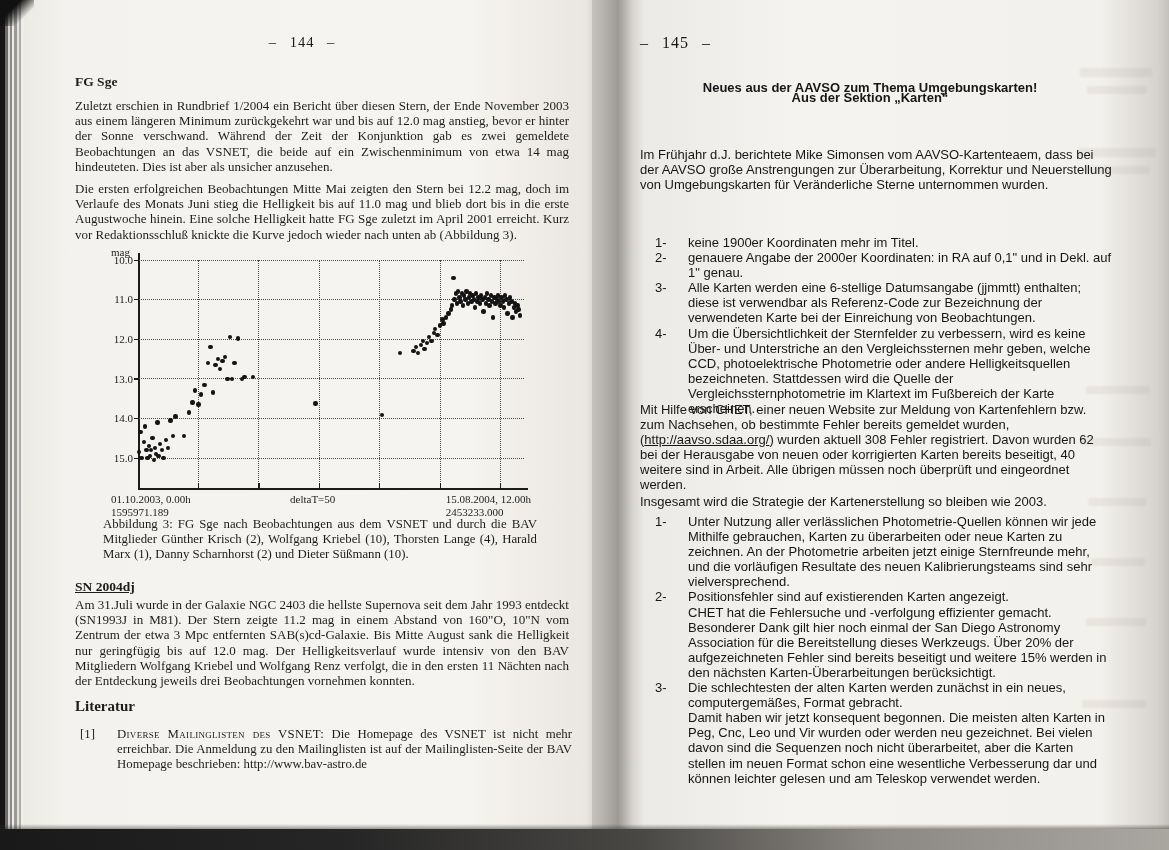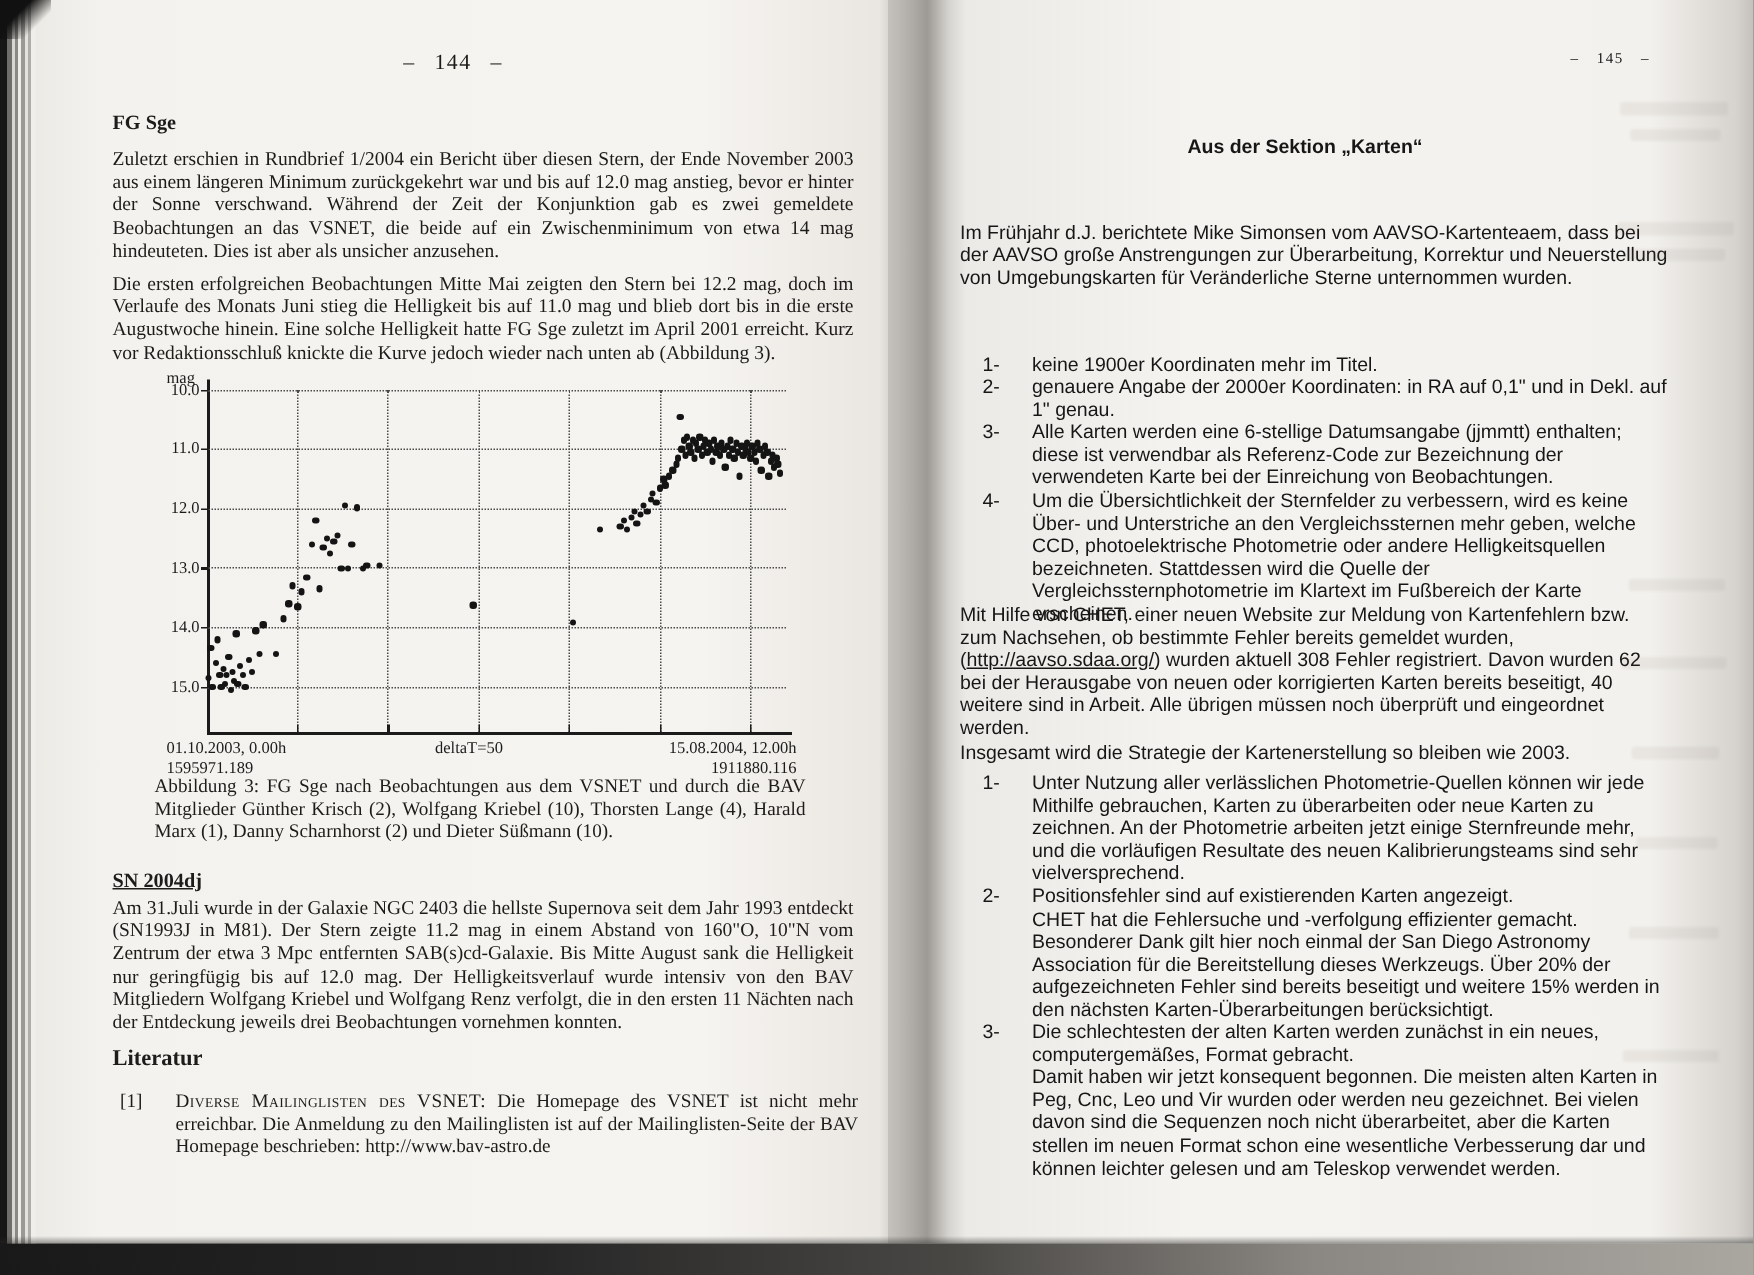--- a/index.html
+++ b/index.html
@@ -47,25 +47,25 @@
   #chart #mag-label{position:absolute;left:16px;top:0;font-size:11px;}
   .gl-h{position:absolute;left:43px;width:386px;height:0;border-top:1.2px dotted #4a4a4a;}
   .gl-v{position:absolute;top:14px;height:228px;width:0;border-left:1.2px dotted #4a4a4a;}
   #yaxis{position:absolute;left:43px;top:7px;width:1.6px;height:235px;background:#1b1b1b;}
   #xaxis{position:absolute;left:43px;top:242px;width:390px;height:1.8px;background:#1b1b1b;}
   .tick-y{position:absolute;left:39px;width:5px;height:1.3px;background:#1b1b1b;}
   .tick-x{position:absolute;top:237px;width:1.3px;height:6px;background:#1b1b1b;}
   .dot{position:absolute;width:4.4px;height:4.4px;border-radius:50%;background:#141414;}
   #xlab-left{position:absolute;left:16px;top:247px;font-size:11px;line-height:12.5px;}
   #xlab-mid{position:absolute;left:195px;top:247px;font-size:11px;}
-  #xlab-right{position:absolute;right:22px;top:247px;font-size:11px;line-height:12.5px;text-align:right;}
+  #xlab-right{position:absolute;right:22px;top:247px;font-size:11px;line-height:12.5px;text-align:left;}
   
   #page-right{font-family:"Liberation Sans",sans-serif;color:#161616;}
-  #page-right .pageno{position:absolute;top:34px;left:48px;width:460px;text-align:right;
-    font-family:"Liberation Serif",serif;font-size:10px;letter-spacing:1px;word-spacing:8px;}
+  #page-right .pageno{position:absolute;top:34px;left:48px;width:460px;text-align:left;
+    font-family:"Liberation Serif",serif;font-size:16px;letter-spacing:1px;word-spacing:8px;}
   .rp-title{position:absolute;left:48px;width:460px;text-align:center;font-weight:bold;
     font-size:13px;}
   #rp-author{position:absolute;left:48px;width:460px;text-align:center;font-size:13px;}
   .rp-p{position:absolute;left:48px;width:472px;font-size:13px;line-height:15.1px;}
   .rp-list{position:absolute;left:63px;width:457px;font-size:13px;line-height:15.1px;}
   .rp-item{display:flex;}
   .rp-item .num{width:33px;flex:none;}
   .rp-item .itxt{flex:1;white-space:pre-line;}
   .rp-url{text-decoration:underline;}
   
@@ -244,40 +244,41 @@
           <div class="dot" style="left: 421.363px; top: 61.3px;"></div>
           <div class="dot" style="left: 422.572px; top: 67.24px;"></div>
         </div>
       <div id="xlab-left">
         <div>01.10.2003,  0.00h</div>
         <div>1595971.189</div>
       </div>
       <div id="xlab-mid">deltaT=50</div>
       <div id="xlab-right">
         <div>15.08.2004, 12.00h</div>
-        <div>1911880.116</div>
+        <div>2453233.000</div>
       </div>
     </div>
 
     <div id="lp-caption">Abbildung 3: FG Sge nach Beobachtungen aus dem VSNET und durch die BAV Mitglieder Günther Krisch (2), Wolfgang Kriebel (10), Thorsten Lange (4), Harald Marx (1), Danny Scharnhorst (2) und Dieter Süßmann (10).</div>
 
     <div class="lp-h" style="top:579px;text-decoration:underline;">SN 2004dj</div>
     <div class="lp-p" style="top:597px;">Am 31.Juli wurde in der Galaxie NGC 2403 die hellste Supernova seit dem Jahr 1993 entdeckt (SN1993J in M81). Der Stern zeigte 11.2 mag in einem Abstand von 160"O, 10"N vom Zentrum der etwa 3 Mpc entfernten SAB(s)cd-Galaxie. Bis Mitte August sank die Helligkeit nur geringfügig bis auf 12.0 mag. Der Helligkeitsverlauf wurde intensiv von den BAV Mitgliedern Wolfgang Kriebel und Wolfgang Renz verfolgt, die in den ersten 11 Nächten nach der Entdeckung jeweils drei Beobachtungen vornehmen konnten.</div>
 
     <div id="lp-lit-h">Literatur</div>
     <div id="lp-ref">
       <span class="refnum">[1]</span>
       <span class="reftext"><span class="smallcaps">Diverse Mailinglisten des VSNET:</span><span> Die Homepage des VSNET ist nicht mehr erreichbar. Die Anmeldung zu den Mailinglisten ist auf der Mailinglisten-Seite der BAV Homepage beschrieben: http://www.bav-astro.de</span></span>
     </div>
   </div>
 
   <div class="page" id="page-right">
     <div class="pageno">– 145 –</div>
 
     <div class="rp-title" style="top:64px;margin-top:26px;">Aus der Sektion „Karten“</div>
+    <div class="rp-title" style="top:80px;">Neues aus der AAVSO zum Thema Umgebungskarten!</div>
 
     <div class="rp-p" style="top:147px;">Im Frühjahr d.J. berichtete Mike Simonsen vom AAVSO-Kartenteaem, dass bei der AAVSO große Anstrengungen zur Überarbeitung, Korrektur und Neuerstellung von Umgebungskarten für Veränderliche Sterne unternommen wurden.</div>
 
     <div class="rp-list" style="top:235px;">
       <div class="rp-item">
         <span class="num">1-</span>
         <span class="itxt">keine 1900er Koordinaten mehr im Titel.</span>
       </div>
       <div class="rp-item">
         <span class="num">2-</span>

